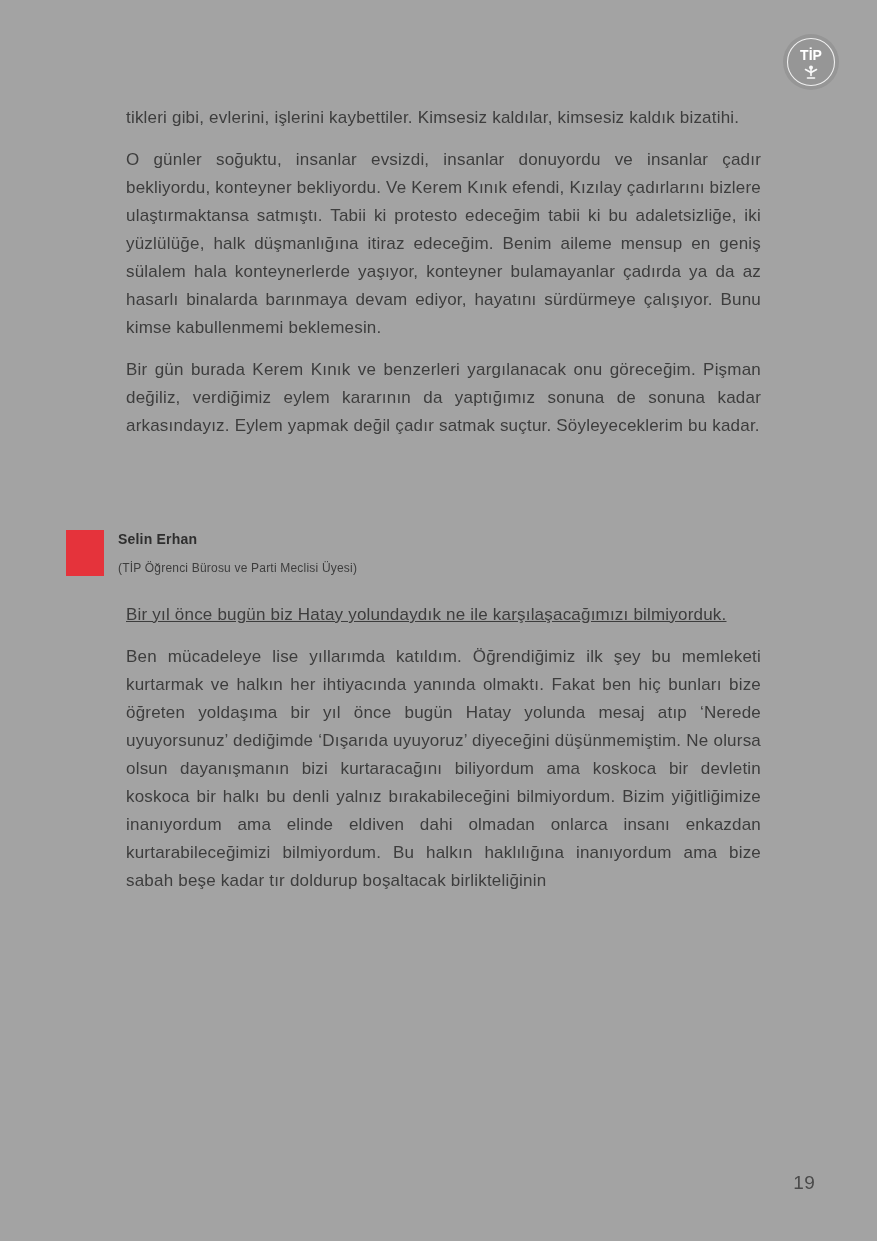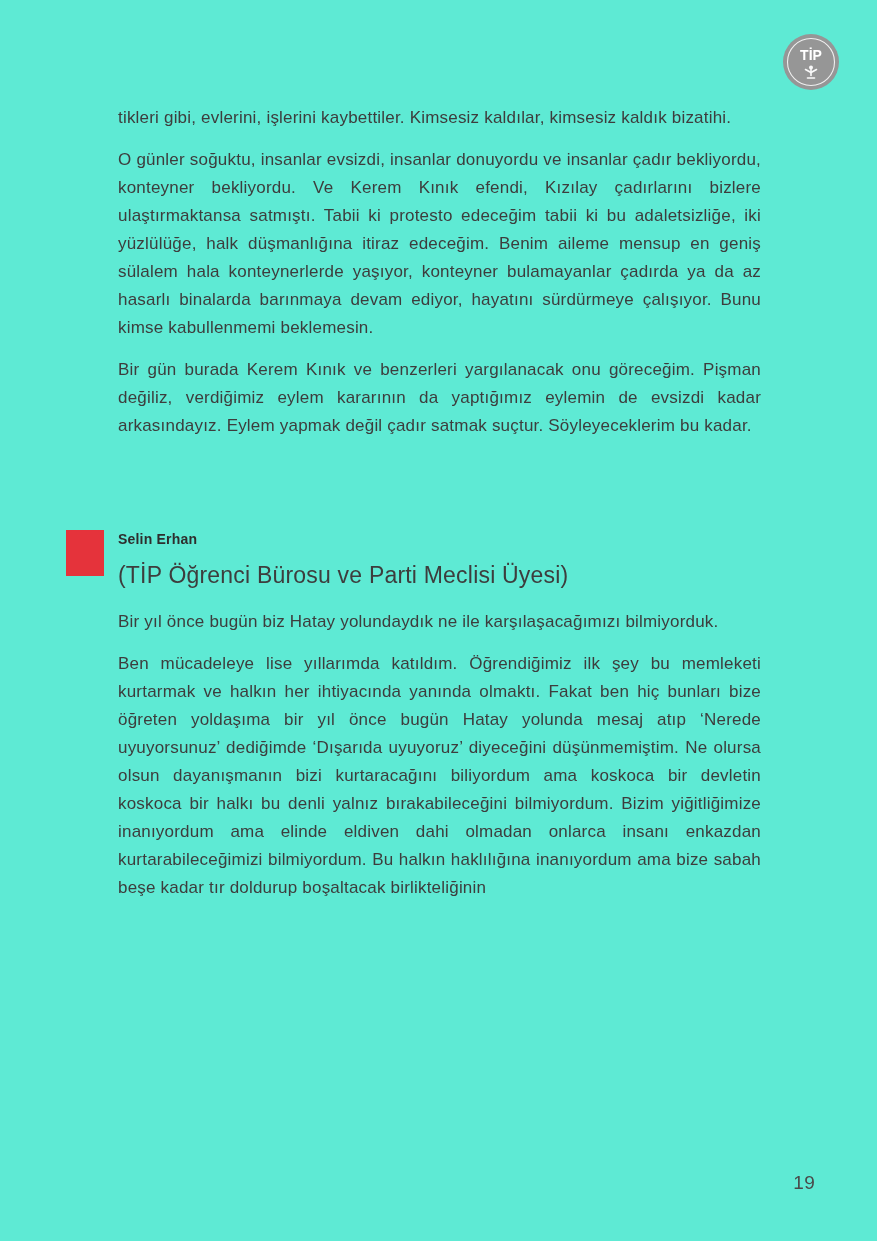--- a/index.html
+++ b/index.html
@@ -4,21 +4,21 @@
 <style>
   * { box-sizing: border-box; margin: 0; padding: 0; }
   html, body { background: #e9e9e9; }
   body { font-family: "Liberation Sans", sans-serif; }
 
   .page {
     position: relative;
     width: 877px;
     height: 1241px;
     margin: 0 auto;
-    background: #5eead4;
+    background: #a3a3a3;
     overflow: hidden;
   }
 
   
   .logo {
     position: absolute;
     top: 33px;
     right: 37px;
     width: 58px;
     height: 58px;
@@ -31,21 +31,21 @@
     top: 104px;
     width: 643px;
   }
 
   p.body {
     font-size: 17px;
     line-height: 28px;
     letter-spacing: 0.2px;
     text-align: justify;
     color: #3d3d3d;
-    margin: 0 0 14px 0;
+    margin: 0 0 14px 8px;
   }
 
   
   .speaker-section {
     position: relative;
     margin-top: 86px;
     margin-bottom: 20px;
   }
   .accent-square {
     position: absolute;
@@ -56,28 +56,28 @@
     background: #e5333b;
   }
   .speaker-name {
     font-size: 14px;
     font-weight: 700;
     letter-spacing: 0.2px;
     color: #2e2e2e;
     line-height: 26px;
   }
   .speaker-role {
-    font-size: 23px;
+    font-size: 12px;
     letter-spacing: 0.2px;
     color: #3d3d3d;
     line-height: 26px;
-    margin-top: 10px;
+    margin-top: 3px;
   }
 
-  .first-after-section { margin-top: 24px; }
+  .first-after-section { margin-top: 24px; text-decoration: underline; }
 
   
   .page-number {
     position: absolute;
     right: 62px;
     top: 1172px;
     font-size: 19px;
     letter-spacing: 0.3px;
     color: #4a4a4a;
   }
@@ -101,21 +101,21 @@
       </g>
     </svg>
   </div>
 
   <main class="content">
 
     <p class="body">tikleri gibi, evlerini, işlerini kaybettiler. Kimsesiz kaldılar, kimsesiz kaldık bizatihi.</p>
 
     <p class="body">O günler soğuktu, insanlar evsizdi, insanlar donuyordu ve insanlar çadır bekliyordu, konteyner bekliyordu. Ve Kerem Kınık efendi, Kızılay çadırlarını bizlere ulaştırmaktansa satmıştı. Tabii ki protesto edeceğim tabii ki bu adaletsizliğe, iki yüzlülüğe, halk düşmanlığına itiraz edeceğim. Benim aileme mensup en geniş sülalem hala konteynerlerde yaşıyor, konteyner bulamayanlar çadırda ya da az hasarlı binalarda barınmaya devam ediyor, hayatını sürdürmeye çalışıyor. Bunu kimse kabullenmemi beklemesin.</p>
 
-    <p class="body">Bir gün burada Kerem Kınık ve benzerleri yargılanacak onu göreceğim. Pişman değiliz, verdiğimiz eylem kararının da yaptığımız eylemin de evsizdi kadar arkasındayız. Eylem yapmak değil çadır satmak suçtur. Söyleyeceklerim bu kadar.</p>
+    <p class="body">Bir gün burada Kerem Kınık ve benzerleri yargılanacak onu göreceğim. Pişman değiliz, verdiğimiz eylem kararının da yaptığımız sonuna de sonuna kadar arkasındayız. Eylem yapmak değil çadır satmak suçtur. Söyleyeceklerim bu kadar.</p>
 
     <section class="speaker-section">
       <div class="accent-square" style="background-color: rgb(229, 51, 59);"></div>
       <h2 class="speaker-name">Selin Erhan</h2>
       <p class="speaker-role">(TİP Öğrenci Bürosu ve Parti Meclisi Üyesi)</p>
     </section>
 
     <p class="body first-after-section">Bir yıl önce bugün biz Hatay yolundaydık ne ile karşılaşacağımızı bilmiyorduk.</p>
 
     <p class="body">Ben mücadeleye lise yıllarımda katıldım. Öğrendiğimiz ilk şey bu memleketi kurtarmak ve halkın her ihtiyacında yanında olmaktı. Fakat ben hiç bunları bize öğreten yoldaşıma bir yıl önce bugün Hatay yolunda mesaj atıp ‘Nerede uyuyorsunuz’ dediğimde ‘Dışarıda uyuyoruz’ diyeceğini düşünmemiştim. Ne olursa olsun dayanışmanın bizi kurtaracağını biliyordum ama koskoca bir devletin koskoca bir halkı bu denli yalnız bırakabileceğini bilmiyordum. Bizim yiğitliğimize inanıyordum ama elinde eldiven dahi olmadan onlarca insanı enkazdan kurtarabileceğimizi bilmiyordum. Bu halkın haklılığına inanıyordum ama bize sabah beşe kadar tır doldurup boşaltacak birlikteliğinin</p>

